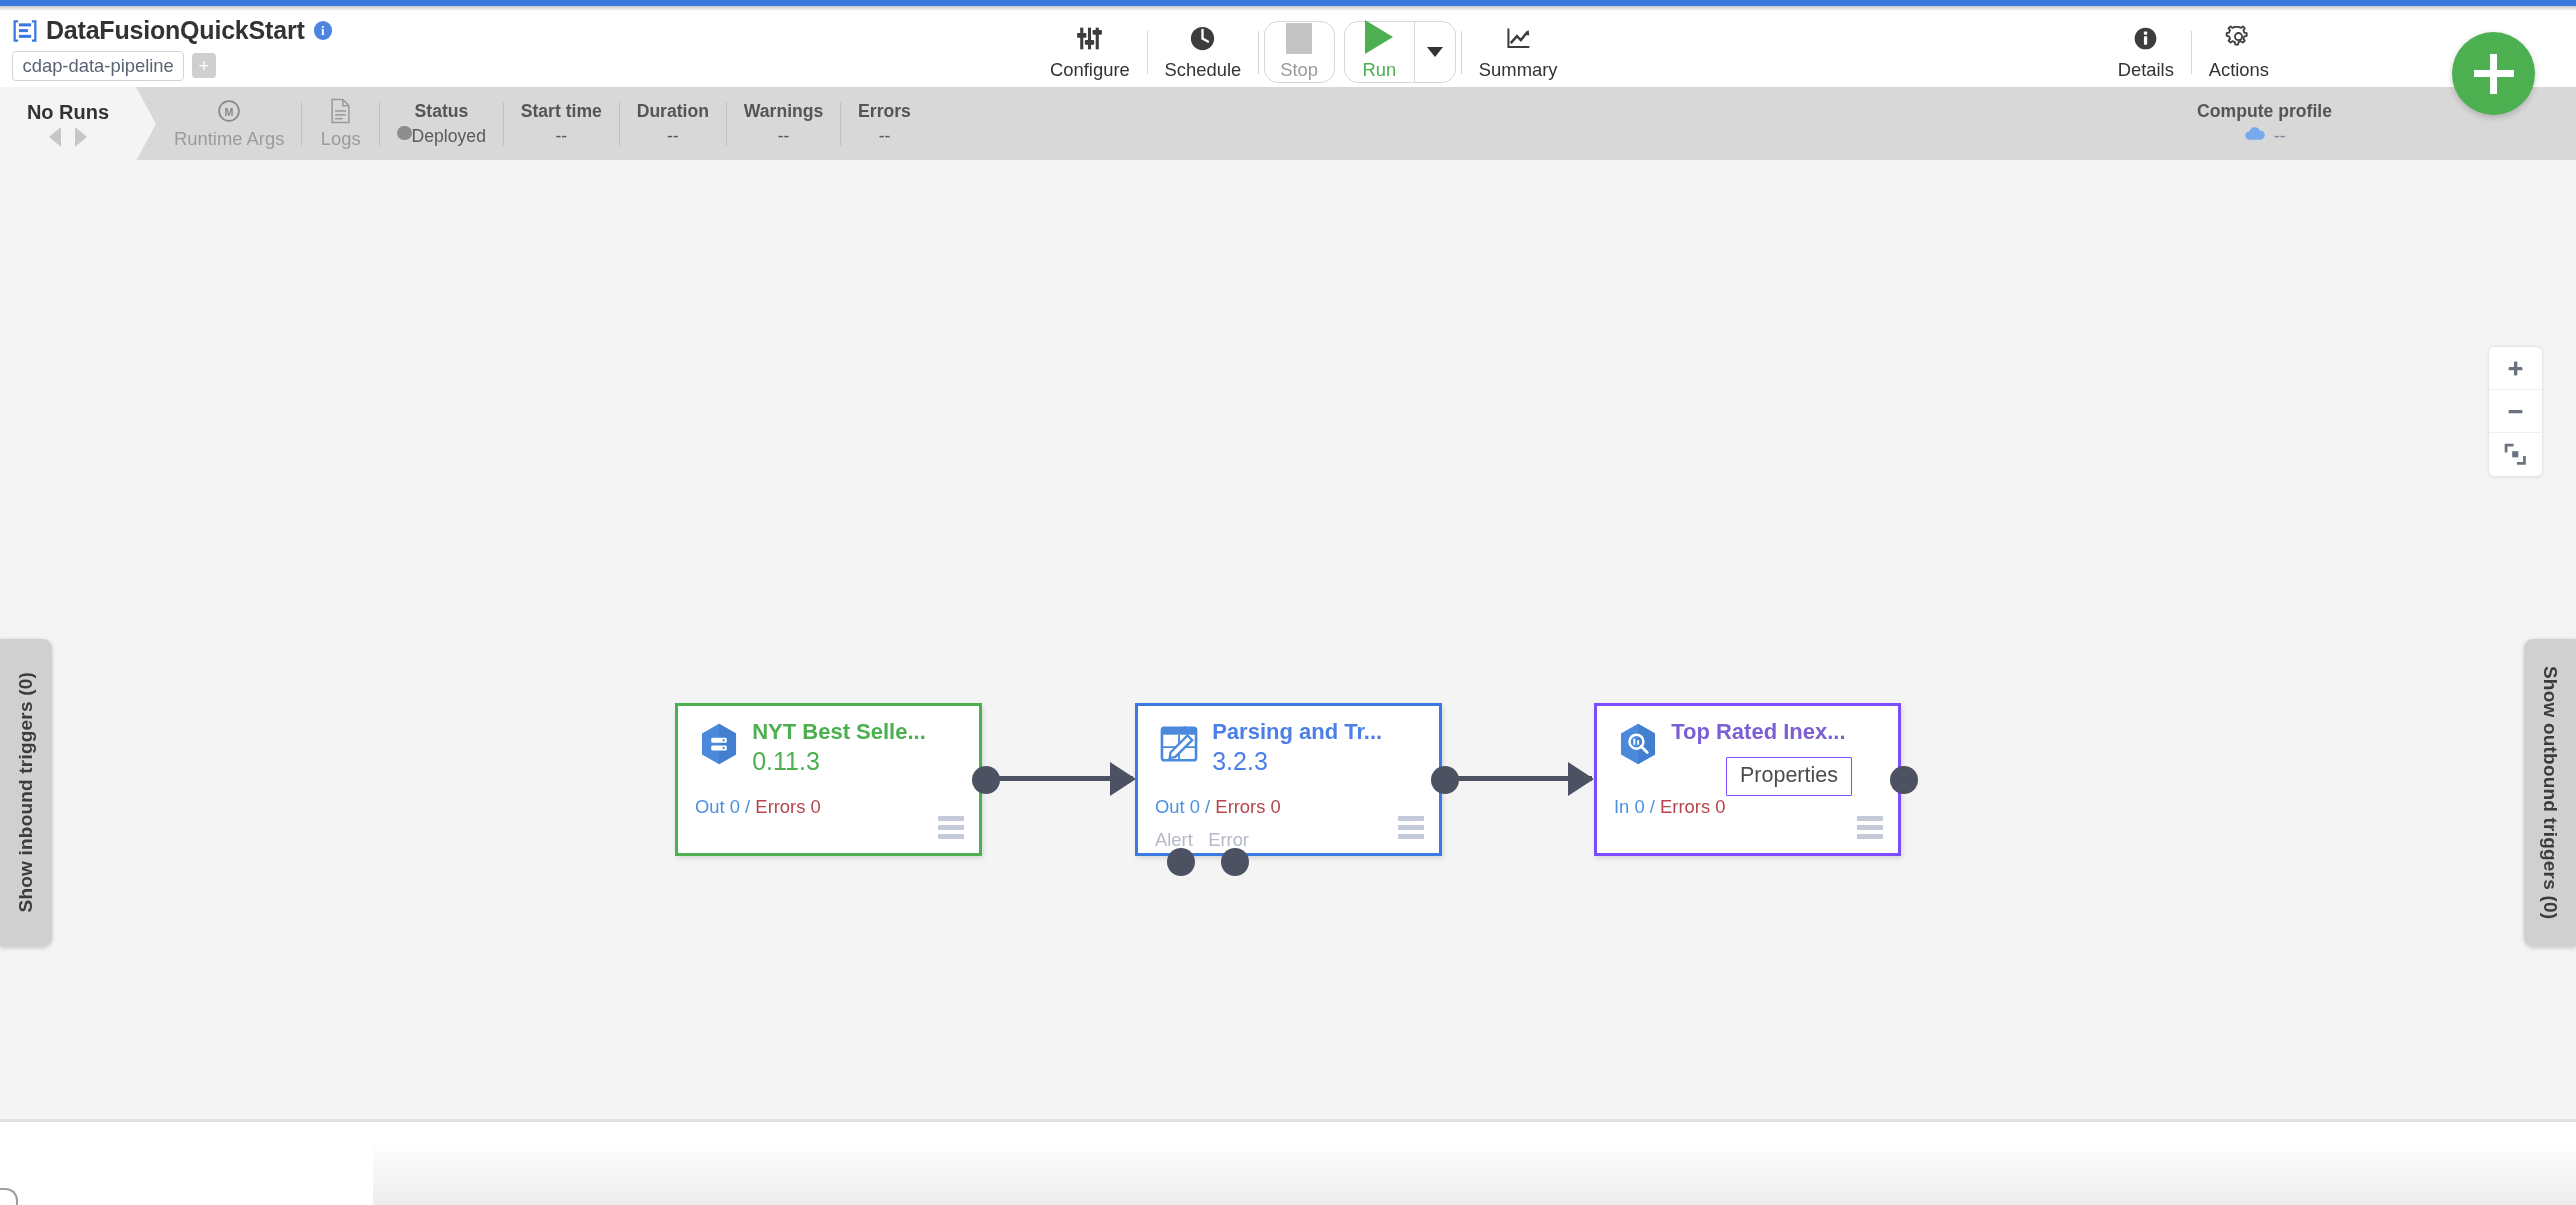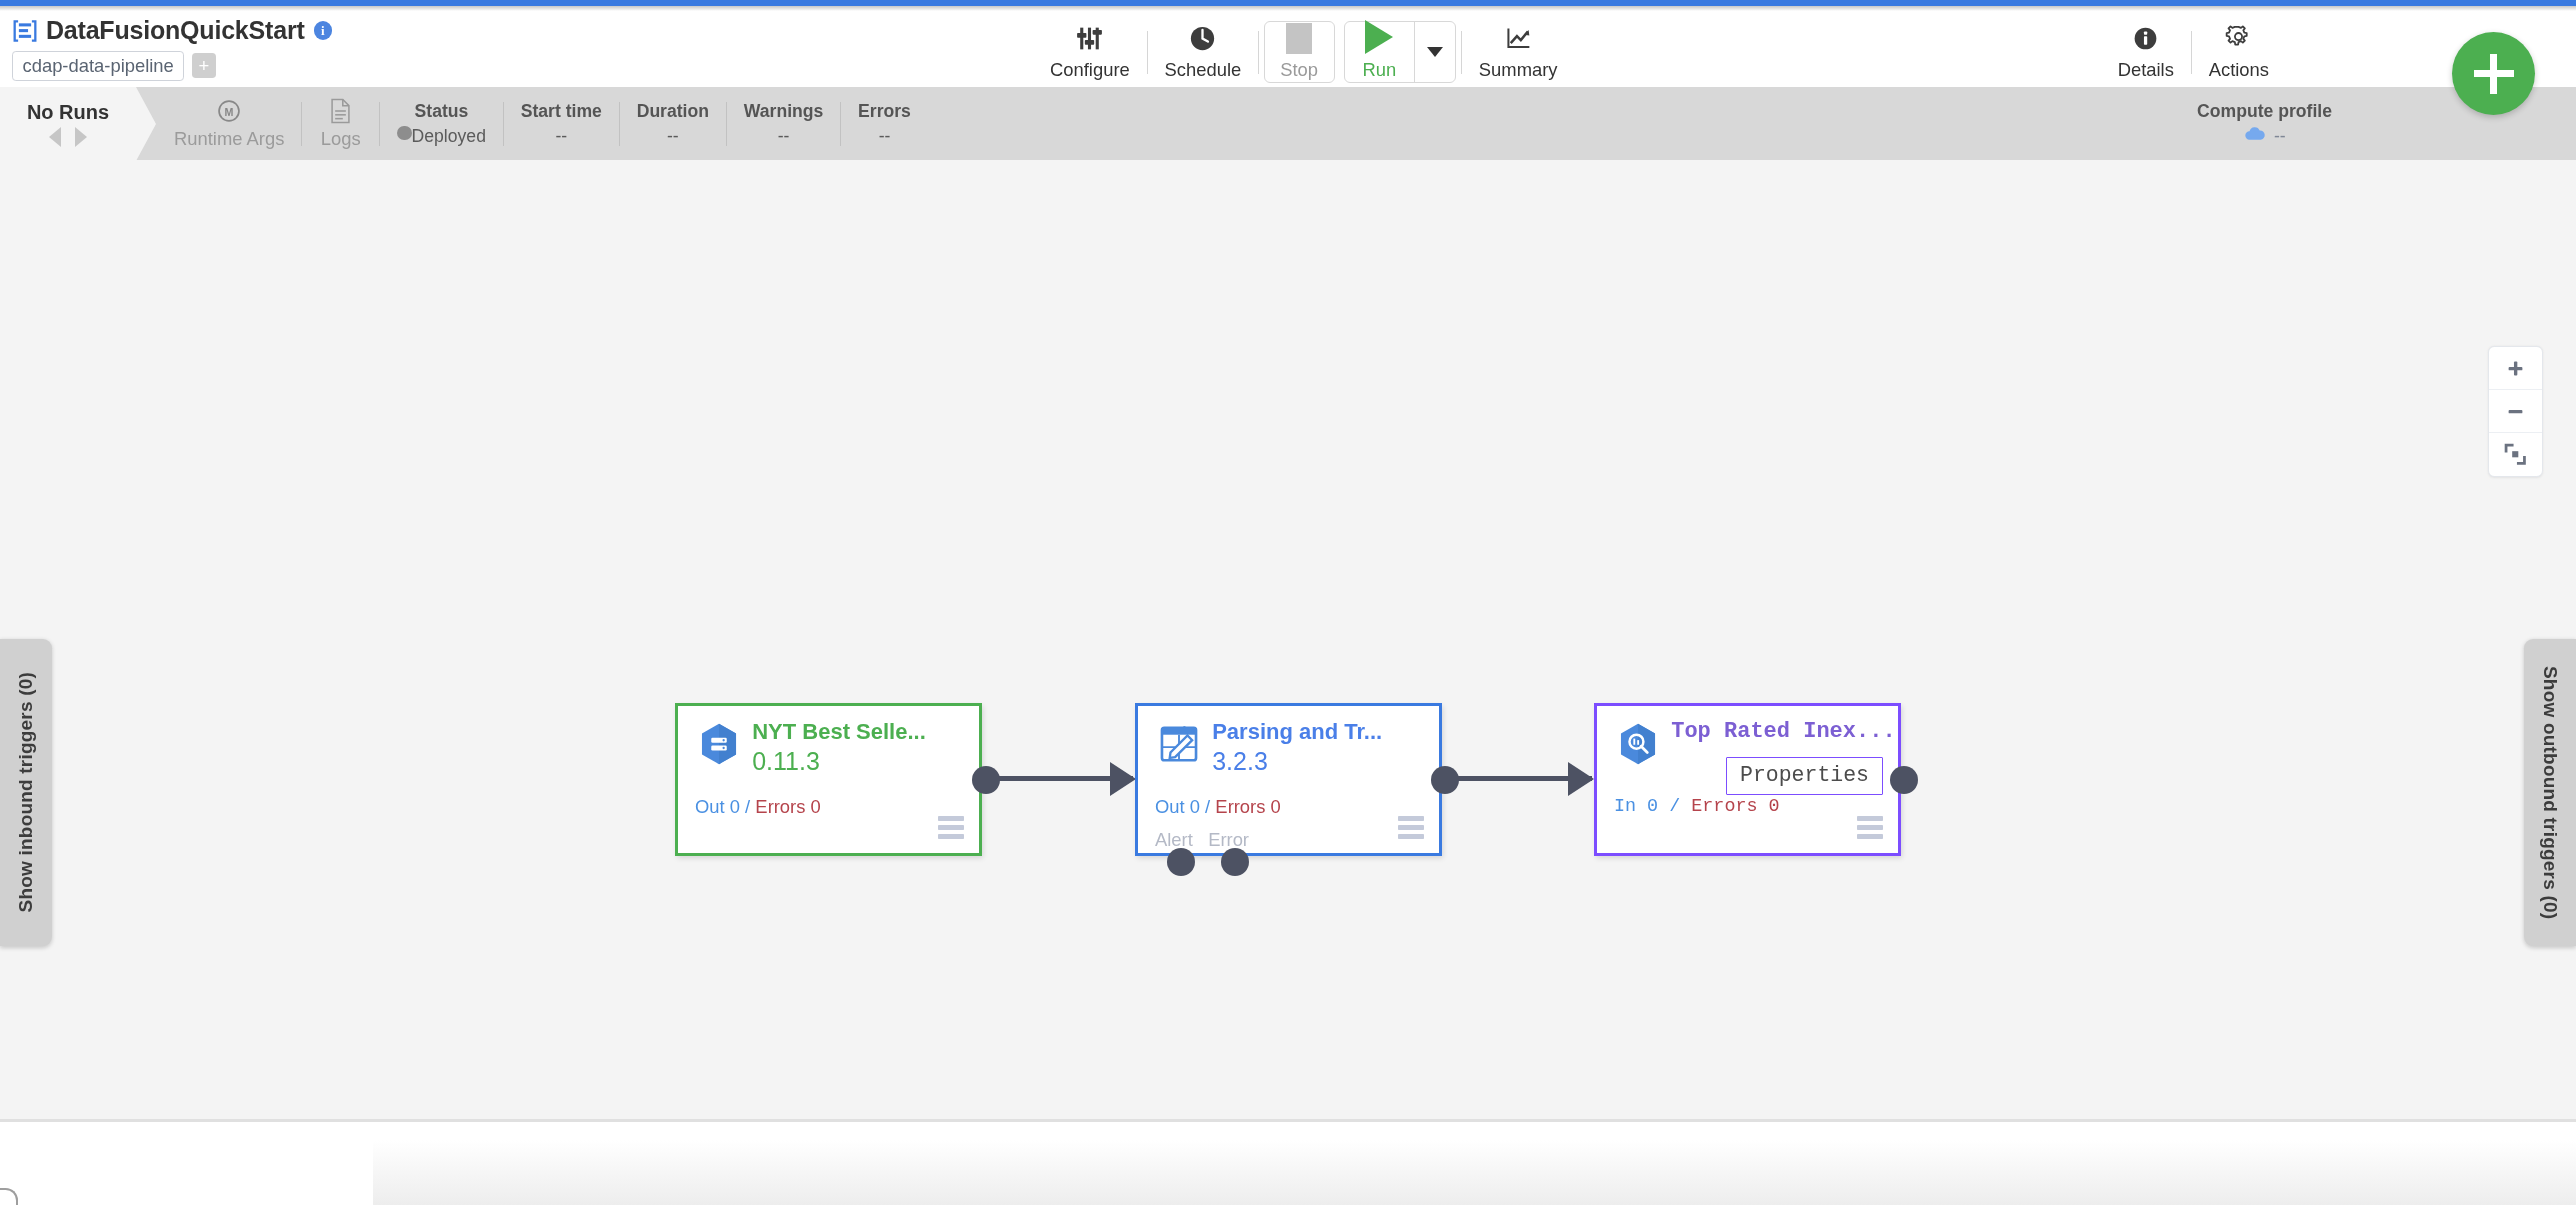--- a/index.html
+++ b/index.html
@@ -63,21 +63,21 @@
   }
   .tb-item {
     display: flex; flex-direction: column; align-items: center;
     justify-content: center; padding: 0 17px; min-width: 69px;
     color: #333; cursor: pointer;
   }
   .tb-icon { height: 31px; display: flex; align-items: flex-end; justify-content: center; }
   .tb-label { font-size: 18.4px; margin-top: 4.6px; color: #333333; white-space: nowrap; }
   .tb-sep { width: 0.8px; background: #d6d6d6; margin: 18.4px 0; }
   .tb-boxed {
-    border: 0.8px solid #d8d8d8; border-radius: 6px; margin: 9.2px 4.6px;
+    border: 0.8px solid #d8d8d8; border-radius: 14px; margin: 9.2px 4.6px;
     display: flex; align-items: stretch; background: #fff;
   }
   .tb-boxed .tb-item { padding: 0 15.3px; }
   .stop-label { color: #9a9a9a; }
   .run-label { color: #4caf50; }
   .caret-cell {
     display: flex; align-items: center; justify-content: center;
     border-left: 0.8px solid #d8d8d8; padding: 0 12.3px; cursor: pointer;
   }
   .caret { width: 0; height: 0; border-left: 8.4px solid transparent;
@@ -204,21 +204,21 @@
   }
   .zoom-btn:last-child { border-bottom: none; }
 
   
   .node {
     position: absolute; width: 307px; height: 153px; background: #fff;
     box-shadow: 2.3px 3.1px 5.4px rgba(0,0,0,.13); z-index: 10;
   }
   .node-src { left: 675px; top: 543px; border: 3.1px solid #4caf50; }
   .node-xfm { left: 1135px; top: 543px; border: 3.1px solid #3a7ae0; }
-  .node-snk { left: 1594px; top: 543px; border: 3.1px solid #7c4dff; font-family: Liberation Mono, monospace; }
+  .node-snk { left: 1594px; top: 543px; border: 3.1px solid #7c4dff; }
 
   .node-head { display: flex; align-items: flex-start; padding: 14px 0 0 17px; }
   .node-ico { width: 48px; height: 48px; flex: 0 0 48px; margin-right: 9.2px; }
   .node-name { font-size: 22px; font-weight: bold; line-height: 1.05; white-space: nowrap; }
   .node-ver { font-size: 25px; margin-top: 3.8px; }
   .src-c { color: #4caf50; }
   .xfm-c { color: #4a7fe8; }
   .snk-c { color: #7c5fd3; }
 
   .node-metrics {

